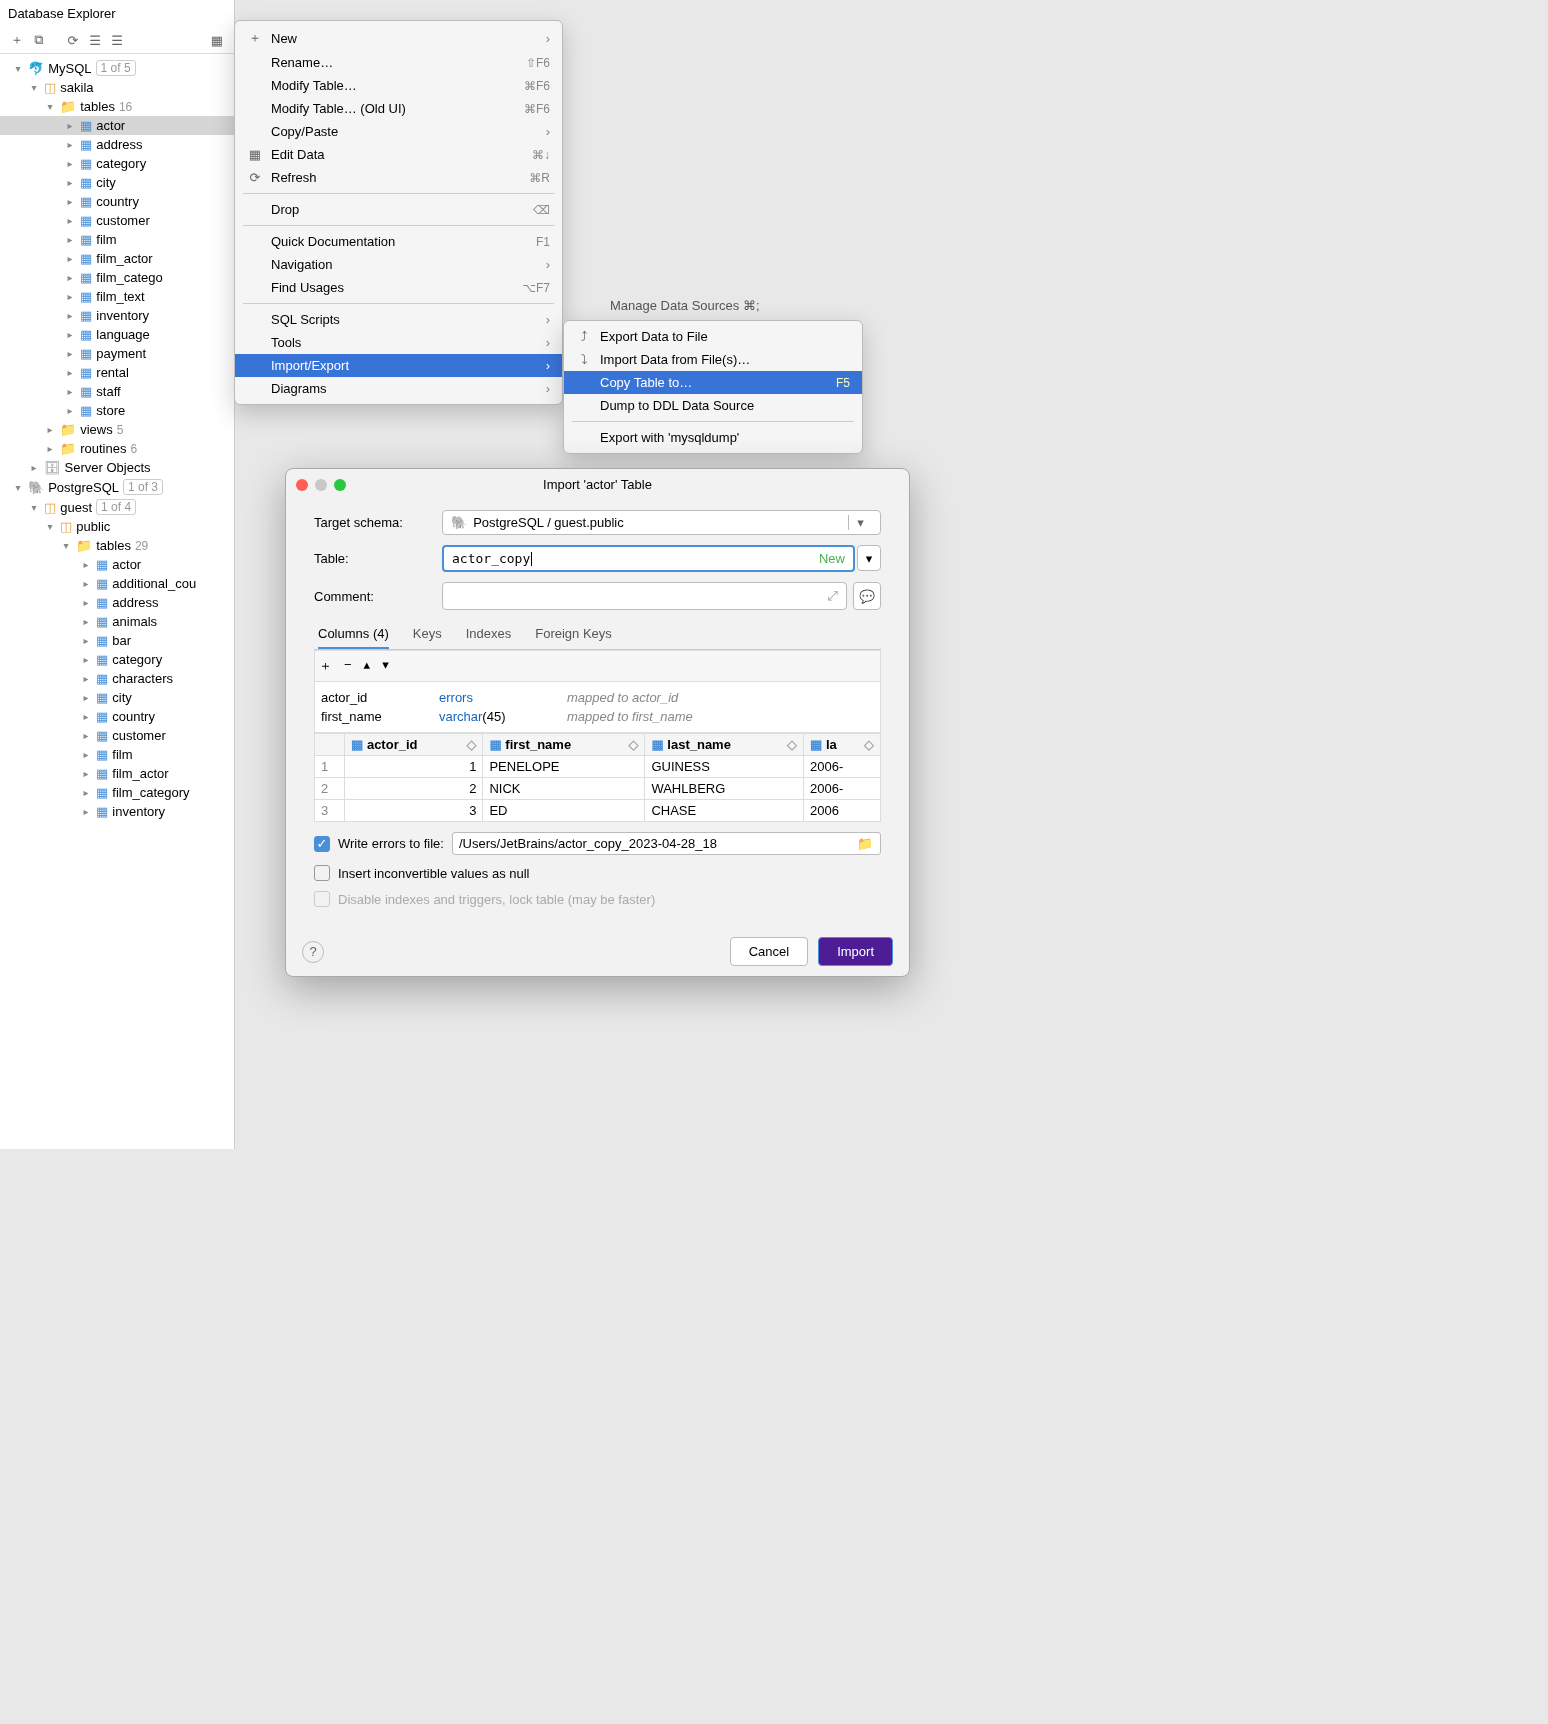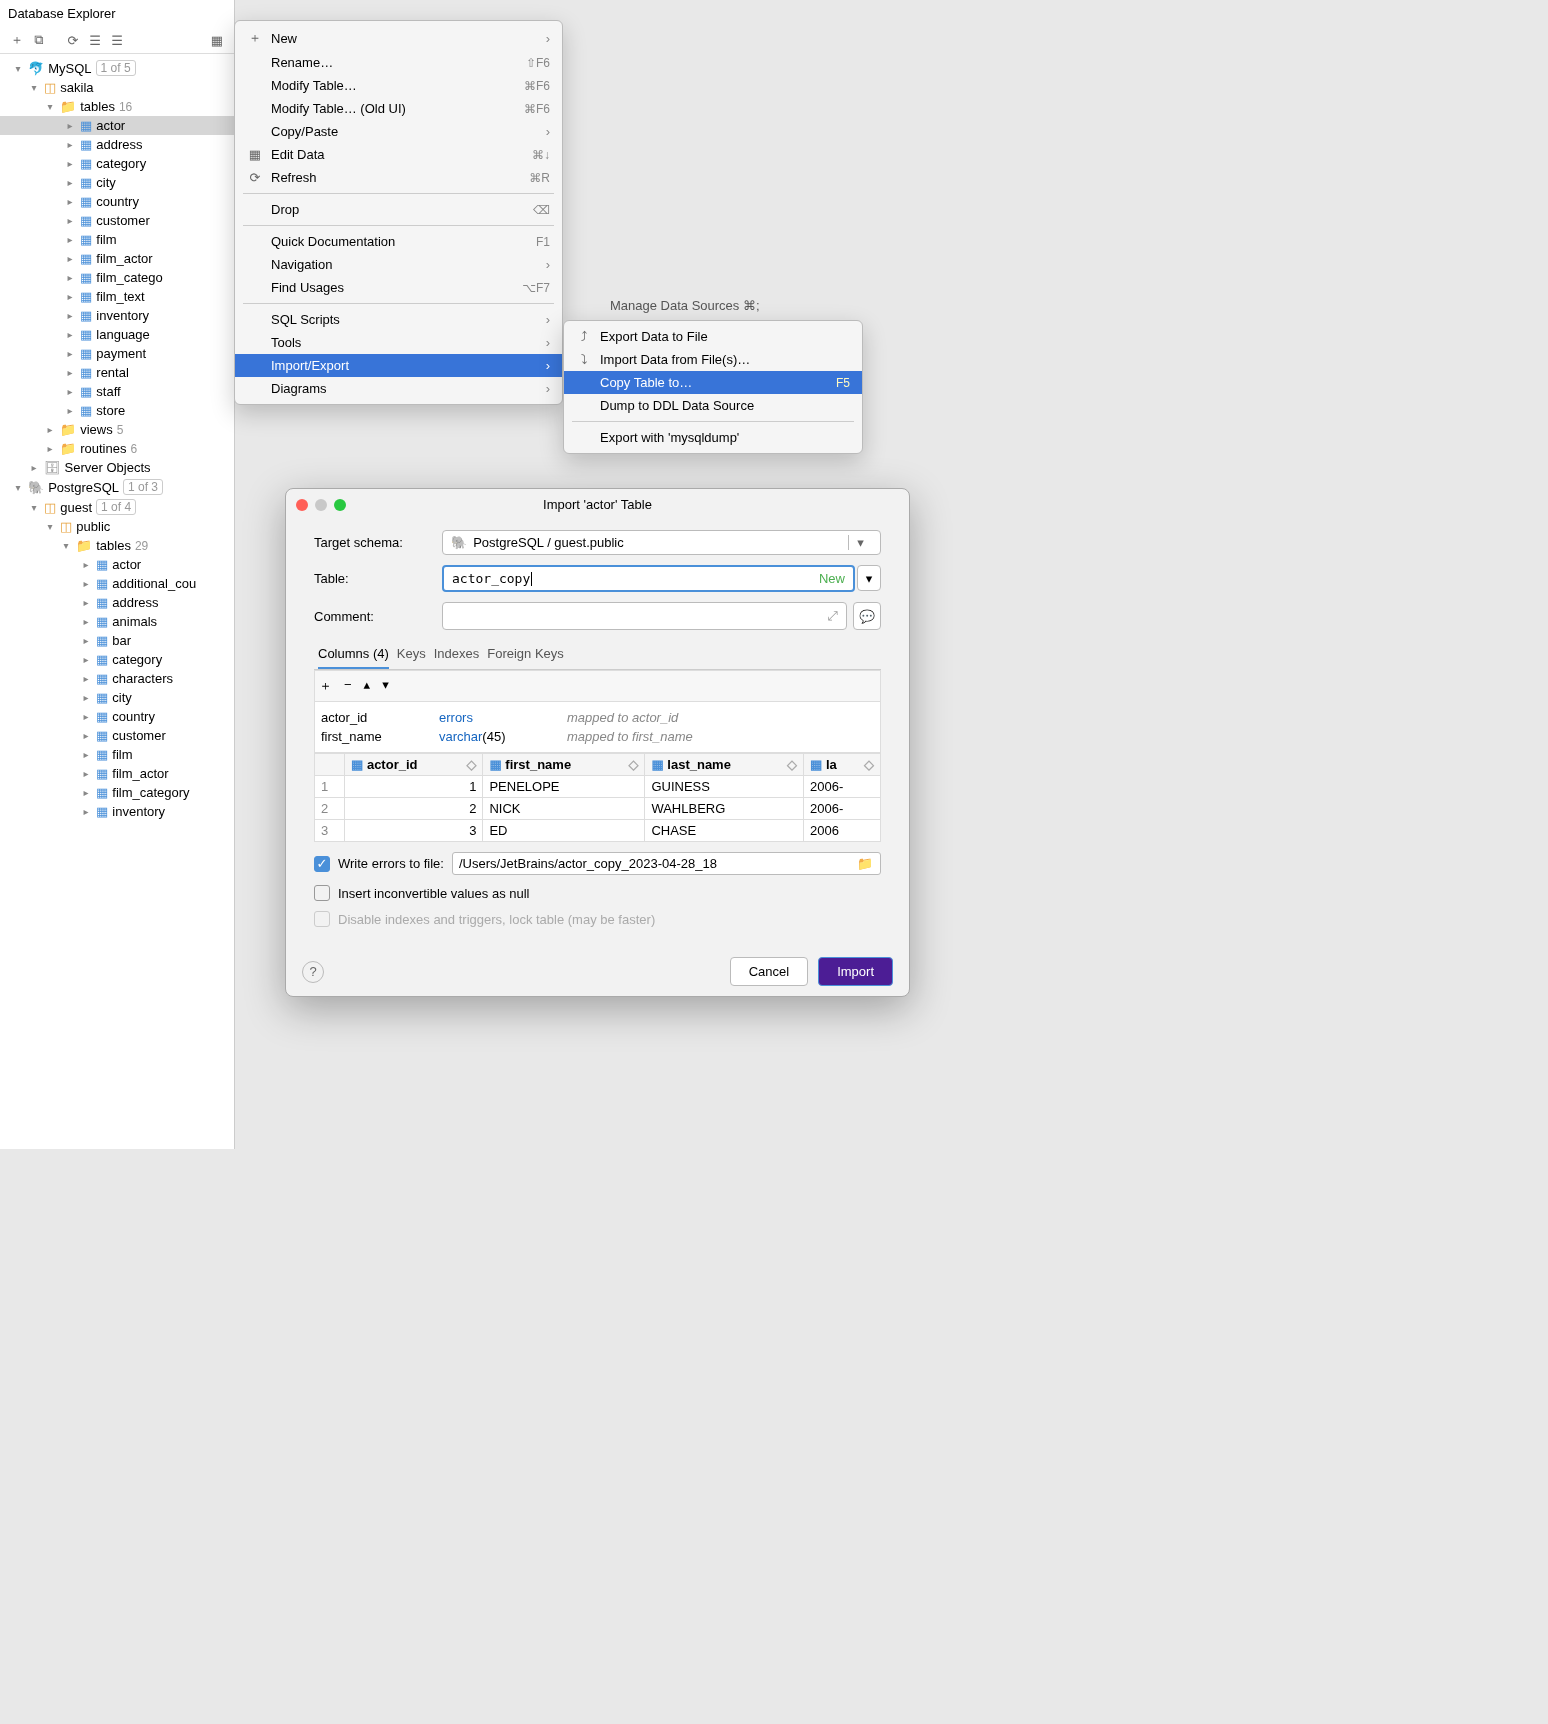--- a/index.html
+++ b/index.html
@@ -23,36 +23,36 @@
 .ctx-item.hl{background:#3874d8;color:#fff}
 .ctx-item.hl *{color:#fff}
 .ctx-sep{height:1px;background:#ccc;margin:4px 8px}
 .ctx-icon{width:16px;text-align:center;color:#666}
 .ctx-label{flex:1}
 .ctx-sc{color:#888;font-size:12px}
 .ctx-arrow{color:#888}
 .submenu{position:absolute;left:563px;top:320px;width:300px;background:#f5f5f5;border:1px solid #bbb;border-radius:6px;box-shadow:0 8px 24px rgba(0,0,0,.2);padding:4px 0}
 .submenu .ctx-item.hl .ctx-sc{color:#fef9c3}
 .manage{position:absolute;left:610px;top:298px;color:#555}
-.dialog{position:absolute;left:285px;top:488px;width:625px;background:#f2f2f2;border:1px solid #aaa;border-radius:8px;box-shadow:0 12px 40px rgba(0,0,0,.3)}
+.dialog{position:absolute;left:285px;top:468px;width:625px;background:#f2f2f2;border:1px solid #aaa;border-radius:8px;box-shadow:0 12px 40px rgba(0,0,0,.3)}
 .dlg-title{display:flex;align-items:center;padding:8px;position:relative}
 .traffic{display:flex;gap:7px;position:absolute;left:10px}
 .tl{width:12px;height:12px;border-radius:50%}
 .dlg-title-text{flex:1;text-align:center;font-weight:500}
 .dlg-body{padding:10px 28px}
 .dlg-row{display:flex;align-items:center;margin-bottom:10px;gap:8px}
 .dlg-label{width:120px}
 .dlg-field{flex:1;display:flex}
 .dd{flex:1;border:1px solid #bbb;border-radius:4px;padding:4px 8px;background:#fff;display:flex;align-items:center;gap:6px}
 .dd-btn{width:24px;border-left:1px solid #bbb;display:flex;align-items:center;justify-content:center;color:#666}
 .input{flex:1;border:2px solid #4a90d9;border-radius:4px;padding:4px 8px;background:#fff;display:flex;align-items:center;font-family:Menlo,monospace}
 .new-tag{color:#4caf50;font-weight:500;margin-left:auto}
 .ext-btn{width:24px;height:26px;border:1px solid #bbb;border-radius:4px;margin-left:2px;background:#fff;display:flex;align-items:center;justify-content:center}
 .icon-btn{width:28px;height:28px;border:1px solid #bbb;border-radius:4px;margin-left:6px;background:#fff;display:flex;align-items:center;justify-content:center}
-.tabs{display:flex;gap:8px;border-bottom:1px solid #ccc;padding:0 4px;margin:8px 0 0}
+.tabs{display:flex;gap:24px;border-bottom:1px solid #ccc;padding:0 4px;margin:8px 0 0}
 .tab{padding:6px 0;color:#555;cursor:pointer}
 .tab.active{color:#000;border-bottom:2px solid #4a90d9}
 .col-tools{display:flex;gap:12px;padding:6px 4px;color:#888;background:#f7f7f7;border:1px solid #ddd;border-bottom:none}
 .col-list{border:1px solid #ddd;background:#fff;padding:6px;font-family:Menlo,monospace;font-size:13px}
 .col-row{display:flex;gap:8px;padding:2px 0}
 .col-name{width:110px}
 .col-type{width:120px;color:#1565c0}
 .col-map{color:#888;font-style:italic}
 .preview-tabs{display:flex;gap:24px;padding:8px 4px 0}
 .ptab{padding:4px 0;color:#555;cursor:pointer}

